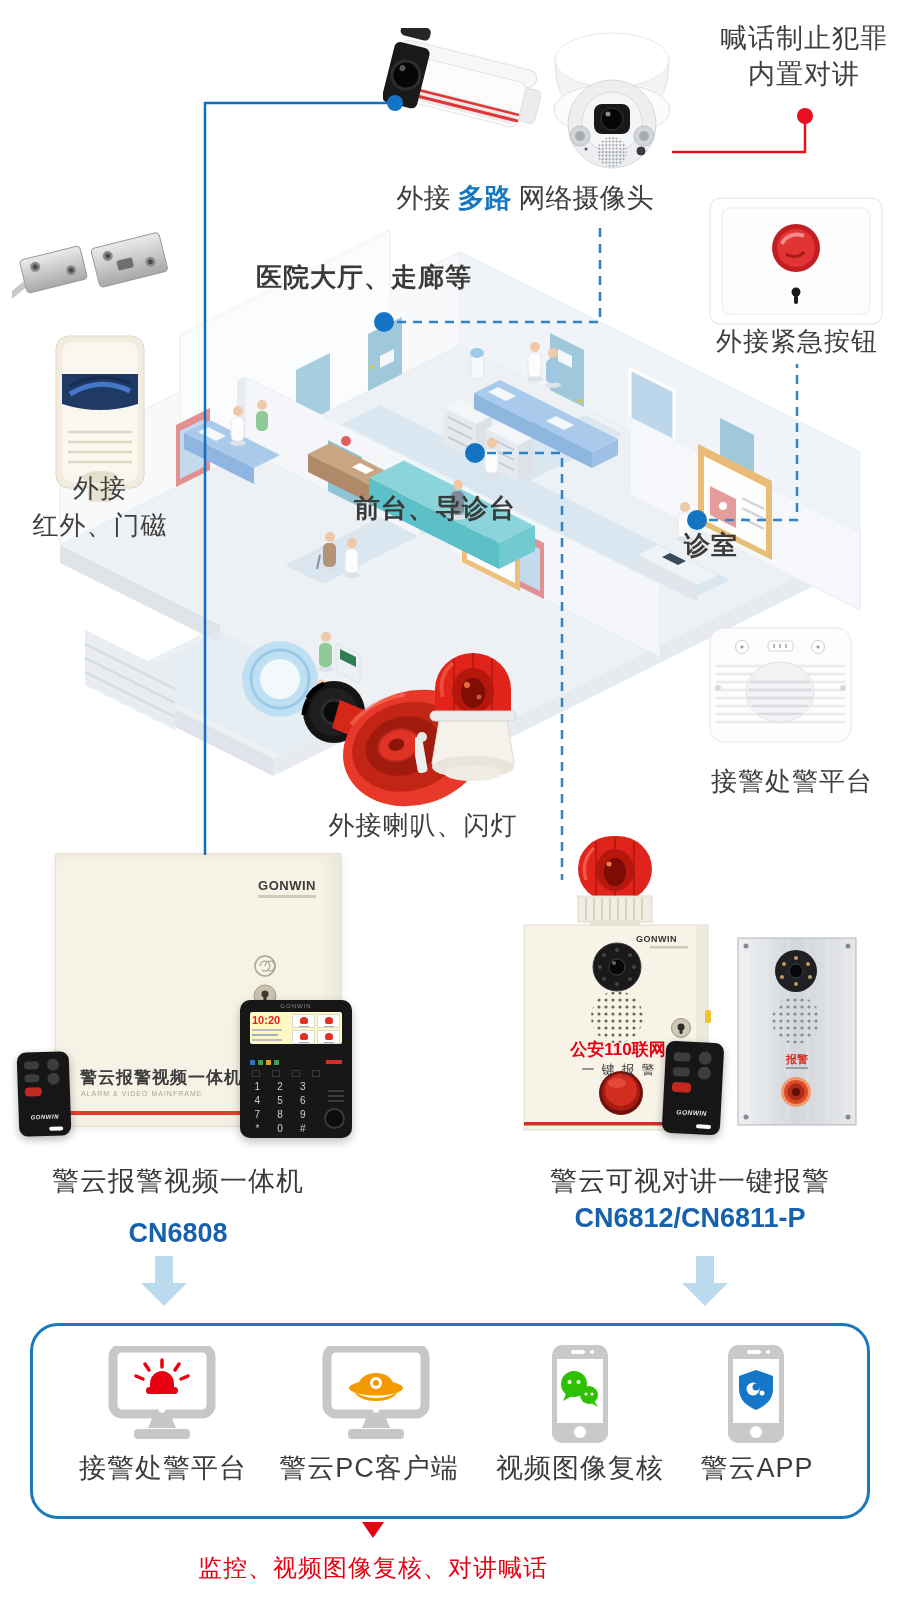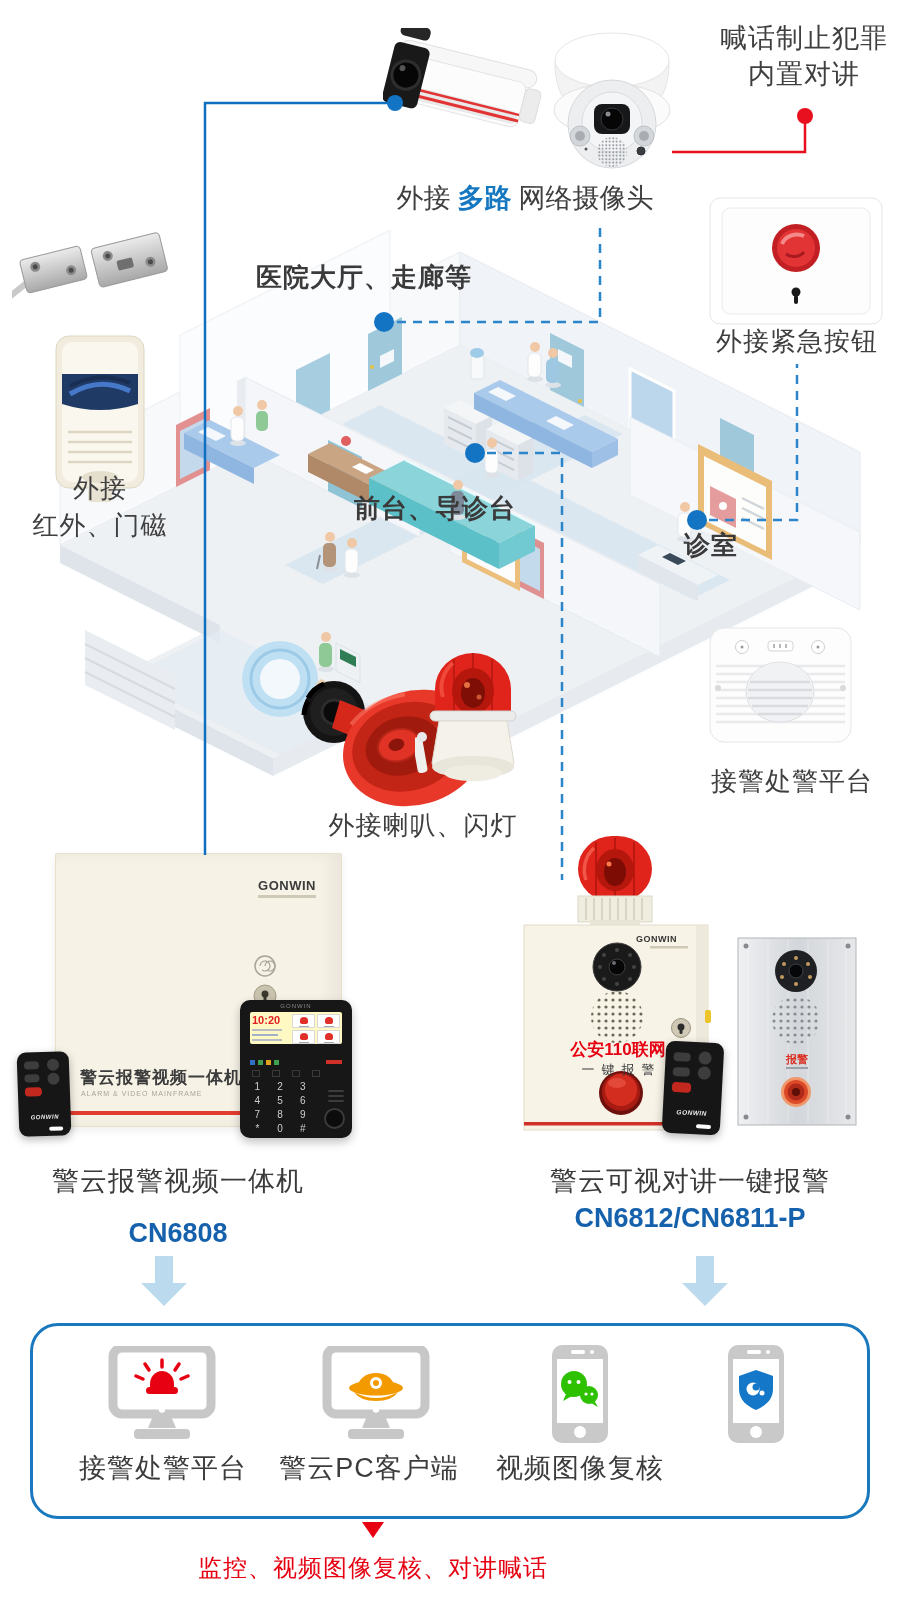--- a/index.html
+++ b/index.html
@@ -712,17 +712,18 @@
       <path d="M29,26 l17,6 v13 c0,11 -8,17 -17,21 c-9,-4 -17,-10 -17,-21 v-13 z" fill="#1577c8"></path>
       <circle cx="26" cy="45" r="6.5" fill="#ffffff"></circle>
       <circle cx="29" cy="43" r="3.5" fill="#1577c8"></circle>
       <circle cx="35" cy="49" r="2.5" fill="#ffffff"></circle>
     </g>
   </svg>
 
   <div class="plat-label" style="left:53px">接警处警平台</div>
   <div class="plat-label" style="left:259px">警云PC客户端</div>
   <div class="plat-label" style="left:470px">视频图像复核</div>
+  <div class="plat-label" style="left:647px">警云APP</div>
 
   <div class="red-tri"></div>
   <div class="caption">监控、视频图像复核、对讲喊话</div>
 
 </div>
 
 </body></html>

